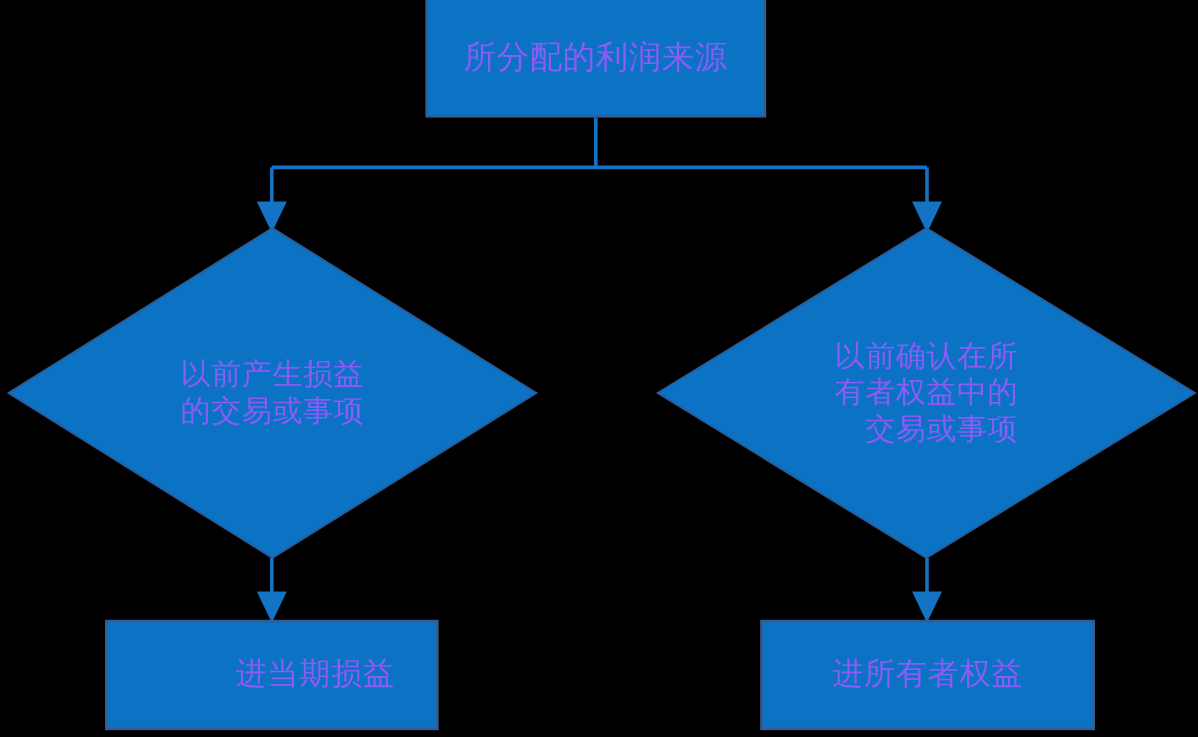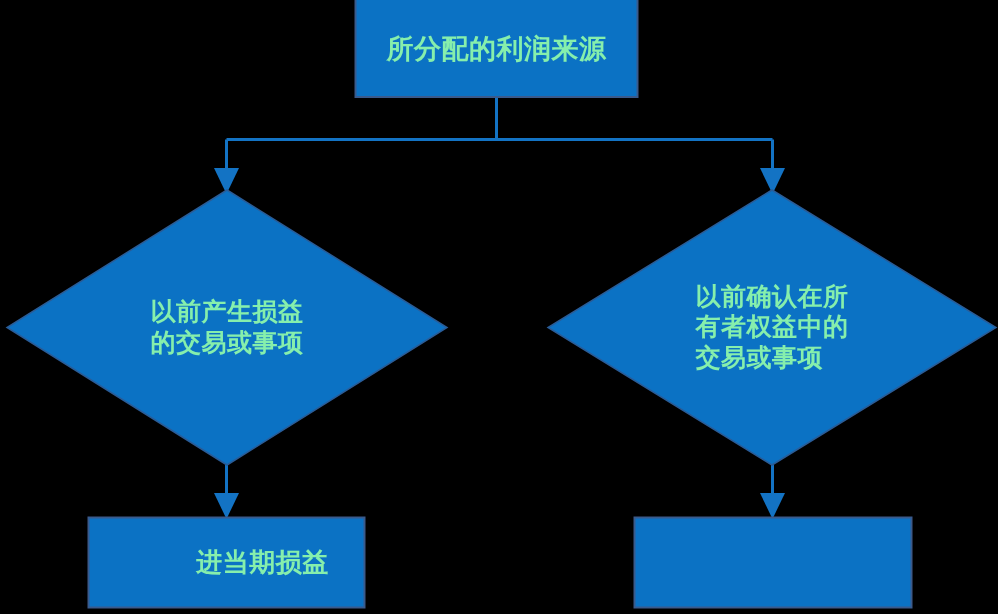--- a/index.html
+++ b/index.html
@@ -20,23 +20,23 @@
   }
   .svg-layer {
     position: absolute;
     left: 0;
     top: 0;
     width: 998px;
     height: 614px;
   }
   .node-text {
     position: absolute;
-    color: #86efac;
-    font-weight: bold;
-    text-align: left;
+    color: #8b5cf6;
+    font-weight: normal;
+    text-align: right;
     line-height: 1.22;
     letter-spacing: 0.5px;
     white-space: pre;
     pointer-events: none;
   }
 
   
   #top-box {
     left: 355px;
     top: 0px;
@@ -134,14 +134,15 @@
 
   <div class="node-text" id="left-diamond-label">以前产生损益
 的交易或事项</div>
 
   <div class="node-text" id="right-diamond-label">以前确认在所
 有者权益中的
 交易或事项</div>
 
   <div class="node-text" id="bottom-left-box">进当期损益</div>
 
+  <div class="node-text" id="bottom-right-box">进所有者权益</div>
 
 </div>
 
 </body></html>

